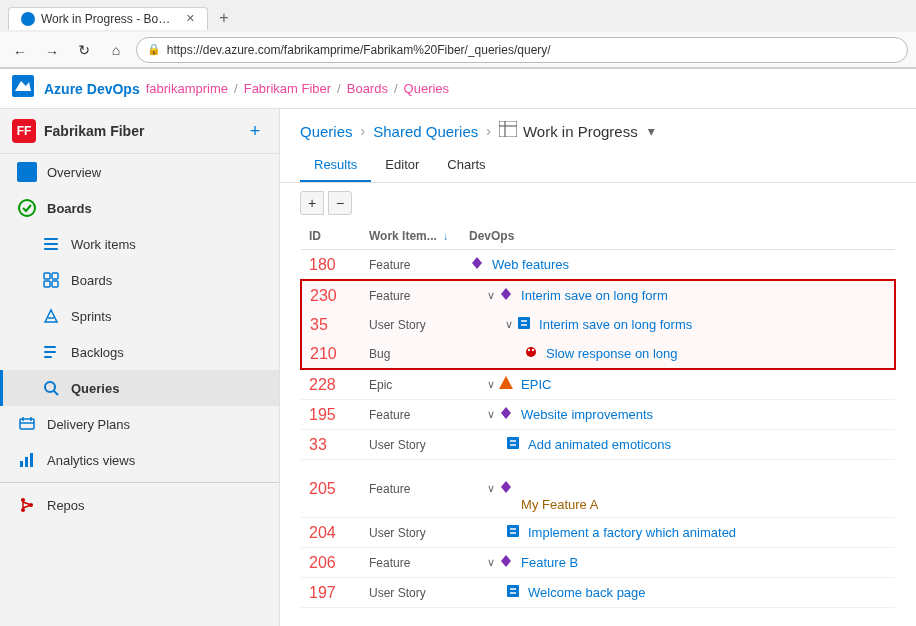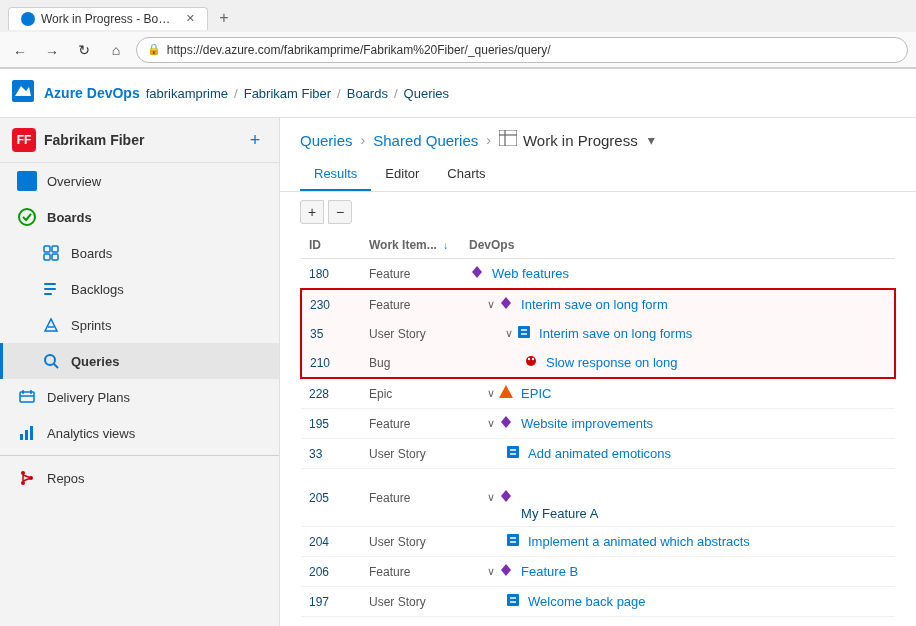--- a/index.html
+++ b/index.html
@@ -12,25 +12,25 @@
     .tab-favicon { width: 14px; height: 14px; background: #0078d4; border-radius: 50%; flex-shrink: 0; }
     .tab-title { font-size: 12px; color: #333; white-space: nowrap; overflow: hidden; text-overflow: ellipsis; }
     .tab-close { color: #666; font-size: 11px; cursor: pointer; margin-left: 4px; }
     .new-tab-btn { width: 24px; height: 24px; display: flex; align-items: center; justify-content: center; color: #666; font-size: 16px; cursor: pointer; margin-left: 4px; }
     .address-bar { display: flex; align-items: center; padding: 4px 8px; gap: 8px; background: #f9f9f9; border-bottom: 1px solid #d0d0d0; height: 36px; }
     .nav-btn { width: 24px; height: 24px; display: flex; align-items: center; justify-content: center; color: #333; font-size: 14px; cursor: pointer; border-radius: 4px; }
     .url-box { flex: 1; display: flex; align-items: center; background: #fff; border: 1px solid #bbb; border-radius: 14px; padding: 2px 10px; gap: 6px; font-size: 12px; color: #333; height: 26px; }
     .url-lock { color: #666; font-size: 11px; }
 
     
-    .ado-header { display: flex; align-items: center; padding: 0 12px; height: 49px; background: #fff; border-bottom: 1px solid #e0e0e0; gap: 6px; }
+    .ado-header { display: flex; align-items: center; padding: 0 12px; height: 40px; background: #fff; border-bottom: 1px solid #e0e0e0; gap: 6px; }
     .ado-logo { color: #0078d4; font-size: 20px; margin-right: 4px; }
     .ado-brand { color: #0078d4; font-weight: 600; font-size: 14px; }
     .ado-breadcrumb { display: flex; align-items: center; gap: 6px; font-size: 13px; color: #333; }
-    .ado-breadcrumb a { color: #0c4a6e; text-decoration: none; }
+    .ado-breadcrumb a { color: #ec4899; text-decoration: none; }
     .breadcrumb-sep { color: #999; }
 
     
     .main-layout { display: flex; height: calc(626px - 32px - 36px - 40px); }
 
     
     .sidebar { width: 280px; background: #f3f3f3; border-right: 1px solid #e0e0e0; flex-shrink: 0; overflow-y: auto; }
     .sidebar-header { display: flex; align-items: center; justify-content: space-between; padding: 10px 12px; background: #f3f3f3; border-bottom: 1px solid #e0e0e0; }
     .sidebar-project { display: flex; align-items: center; gap: 8px; font-weight: 600; font-size: 14px; color: #333; }
     .project-icon { width: 24px; height: 24px; background: #e81123; border-radius: 4px; display: flex; align-items: center; justify-content: center; color: #fff; font-size: 12px; font-weight: 700; }
@@ -67,21 +67,21 @@
     .tab-item { padding: 8px 14px; font-size: 13px; color: #333; cursor: pointer; border-bottom: 2px solid transparent; }
     .tab-item.active { color: #0078d4; border-bottom: 2px solid #0078d4; font-weight: 400; }
     .results-toolbar { display: flex; align-items: center; padding: 8px 20px; gap: 4px; }
     .toolbar-btn { width: 24px; height: 24px; border: 1px solid #d0d0d0; background: #f5f5f5; display: flex; align-items: center; justify-content: center; cursor: pointer; font-size: 14px; color: #333; }
     .toolbar-btn:first-child { border-radius: 3px 0 0 3px; }
     .toolbar-btn:last-child { border-radius: 0 3px 3px 0; }
 
     table { width: 100%; border-collapse: collapse; }
     th { text-align: left; padding: 6px 8px; font-size: 12px; color: #666; border-bottom: 1px solid #e0e0e0; white-space: nowrap; }
     td { padding: 5px 8px; border-bottom: 1px solid #f0f0f0; font-size: 13px; vertical-align: middle; }
-    .col-id { width: 60px; color: #0c4a6e; font-size: 12px; }
+    .col-id { width: 60px; color: #ef4444; font-size: 16px; }
     .col-type { width: 100px; color: #555; font-size: 12px; }
     .sort-icon { font-size: 10px; color: #0078d4; margin-left: 3px; }
   </style>
 </head>
 <body>
 
 <div class="browser-chrome">
   <div class="tab-bar">
     <div class="tab">
       <div class="tab-favicon" style="background:#0078d4;border-radius:50%;width:14px;height:14px;"></div>
@@ -147,52 +147,62 @@
     <div class="sidebar-item" style="font-weight:600;">
       <div class="sidebar-icon icon-boards-main">
         <svg width="18" height="18" viewBox="0 0 18 18">
             <circle cx="9" cy="9" r="8" fill="none" stroke="#009900" stroke-width="2"></circle>
             <path d="M5 9 L8 12 L13 6" stroke="#009900" stroke-width="2" fill="none"></path>
           </svg>
       </div>
       <span>Boards</span>
     </div>
 
+    <div class="sidebar-item sub">
+      <div class="sidebar-icon icon-workitems">
+        <svg width="18" height="18" viewBox="0 0 18 18">
+            <rect x="2" y="3" width="14" height="2" fill="#0078d4" rx="1"></rect>
+            <rect x="2" y="8" width="14" height="2" fill="#0078d4" rx="1"></rect>
+            <rect x="2" y="13" width="14" height="2" fill="#0078d4" rx="1"></rect>
+          </svg>
+      </div>
+      <span>Work items</span>
+    </div>
 
     <div class="sidebar-item sub">
       <div class="sidebar-icon icon-boards-sub">
         <svg width="18" height="18" viewBox="0 0 18 18">
             <rect x="2" y="2" width="6" height="6" fill="none" stroke="#0078d4" stroke-width="1.5" rx="1"></rect>
             <rect x="10" y="2" width="6" height="6" fill="none" stroke="#0078d4" stroke-width="1.5" rx="1"></rect>
             <rect x="2" y="10" width="6" height="6" fill="none" stroke="#0078d4" stroke-width="1.5" rx="1"></rect>
             <rect x="10" y="10" width="6" height="6" fill="none" stroke="#0078d4" stroke-width="1.5" rx="1"></rect>
           </svg>
       </div>
       <span>Boards</span>
     </div>
 
     <div class="sidebar-item sub">
+      <div class="sidebar-icon icon-sprints">
+        <svg width="18" height="18" viewBox="0 0 18 18">
+            <polygon points="3,15 9,3 15,15" fill="none" stroke="#0078d4" stroke-width="1.5"></polygon>
+            <line x1="6" y1="11" x2="12" y2="11" stroke="#0078d4" stroke-width="1.5"></line>
+          </svg>
+      </div>
+      <span>Sprints</span>
+    </div>
+
+    <div class="sidebar-item sub">
       <div class="sidebar-icon icon-backlogs">
         <svg width="18" height="18" viewBox="0 0 18 18">
             <rect x="2" y="3" width="12" height="2" fill="#0078d4" rx="1"></rect>
             <rect x="2" y="8" width="12" height="2" fill="#0078d4" rx="1"></rect>
             <rect x="2" y="13" width="8" height="2" fill="#0078d4" rx="1"></rect>
           </svg>
       </div>
       <span>Backlogs</span>
-    </div>
-
-    <div class="sidebar-item sub">
-      <div class="sidebar-icon icon-sprints">
-        <svg width="18" height="18" viewBox="0 0 18 18">
-            <polygon points="3,15 9,3 15,15" fill="none" stroke="#0078d4" stroke-width="1.5"></polygon>
-            <line x1="6" y1="11" x2="12" y2="11" stroke="#0078d4" stroke-width="1.5"></line>
-          </svg>
-      </div>
-      <span>Sprints</span>
     </div>
 
     <div class="sidebar-item sub active">
       <div class="sidebar-icon icon-queries">
         <svg width="18" height="18" viewBox="0 0 18 18">
             <circle cx="8" cy="8" r="5" fill="none" stroke="#0078d4" stroke-width="2"></circle>
             <line x1="12" y1="12" x2="16" y2="16" stroke="#0078d4" stroke-width="2"></line>
           </svg>
       </div>
       <span>Queries</span>
@@ -368,33 +378,33 @@
                 </span></td>
             </tr>
             <tr>
               <td class="col-id">205</td>
               <td class="col-type">Feature</td>
               <td><span style="display:inline-flex;align-items:center;padding-left:18px;gap:3px;">
                   <span style="font-size:11px;color:#666;cursor:pointer;">∨</span>
                   <span style="margin-right:4px;"><svg width="16" height="16" viewBox="0 0 16 16">
                       <path d="M8 2 L13 8 L8 14 L3 8 Z" fill="#7b2fb5"></path>
                     </svg></span>
-                  <a href="#" style="color:#0c4a6e;text-decoration:none;margin-top:32px;">My Feature A</a>
+                  <a href="#" style="color:#a16207;text-decoration:none;margin-top:32px;">My Feature A</a>
                 </span></td>
             </tr>
             <tr>
               <td class="col-id">204</td>
               <td class="col-type">User Story</td>
               <td><span style="display:inline-flex;align-items:center;padding-left:36px;gap:3px;">
                   <span style="margin-right:4px;"><svg width="16" height="16" viewBox="0 0 16 16">
                       <rect x="2" y="2" width="12" height="12" fill="#0078d4" rx="1"></rect>
                       <line x1="5" y1="6" x2="11" y2="6" stroke="white" stroke-width="1.5"></line>
                       <line x1="5" y1="10" x2="11" y2="10" stroke="white" stroke-width="1.5"></line>
                     </svg></span>
-                  <a href="#" style="color:#0078d4;text-decoration:none;">Implement a animated which abstracts</a>
+                  <a href="#" style="color:#0078d4;text-decoration:none;">Implement a factory which animated</a>
                 </span></td>
             </tr>
             <tr>
               <td class="col-id">206</td>
               <td class="col-type">Feature</td>
               <td><span style="display:inline-flex;align-items:center;padding-left:18px;gap:3px;">
                   <span style="font-size:11px;color:#666;cursor:pointer;">∨</span>
                   <span style="margin-right:4px;"><svg width="16" height="16" viewBox="0 0 16 16">
                       <path d="M8 2 L13 8 L8 14 L3 8 Z" fill="#7b2fb5"></path>
                     </svg></span>

